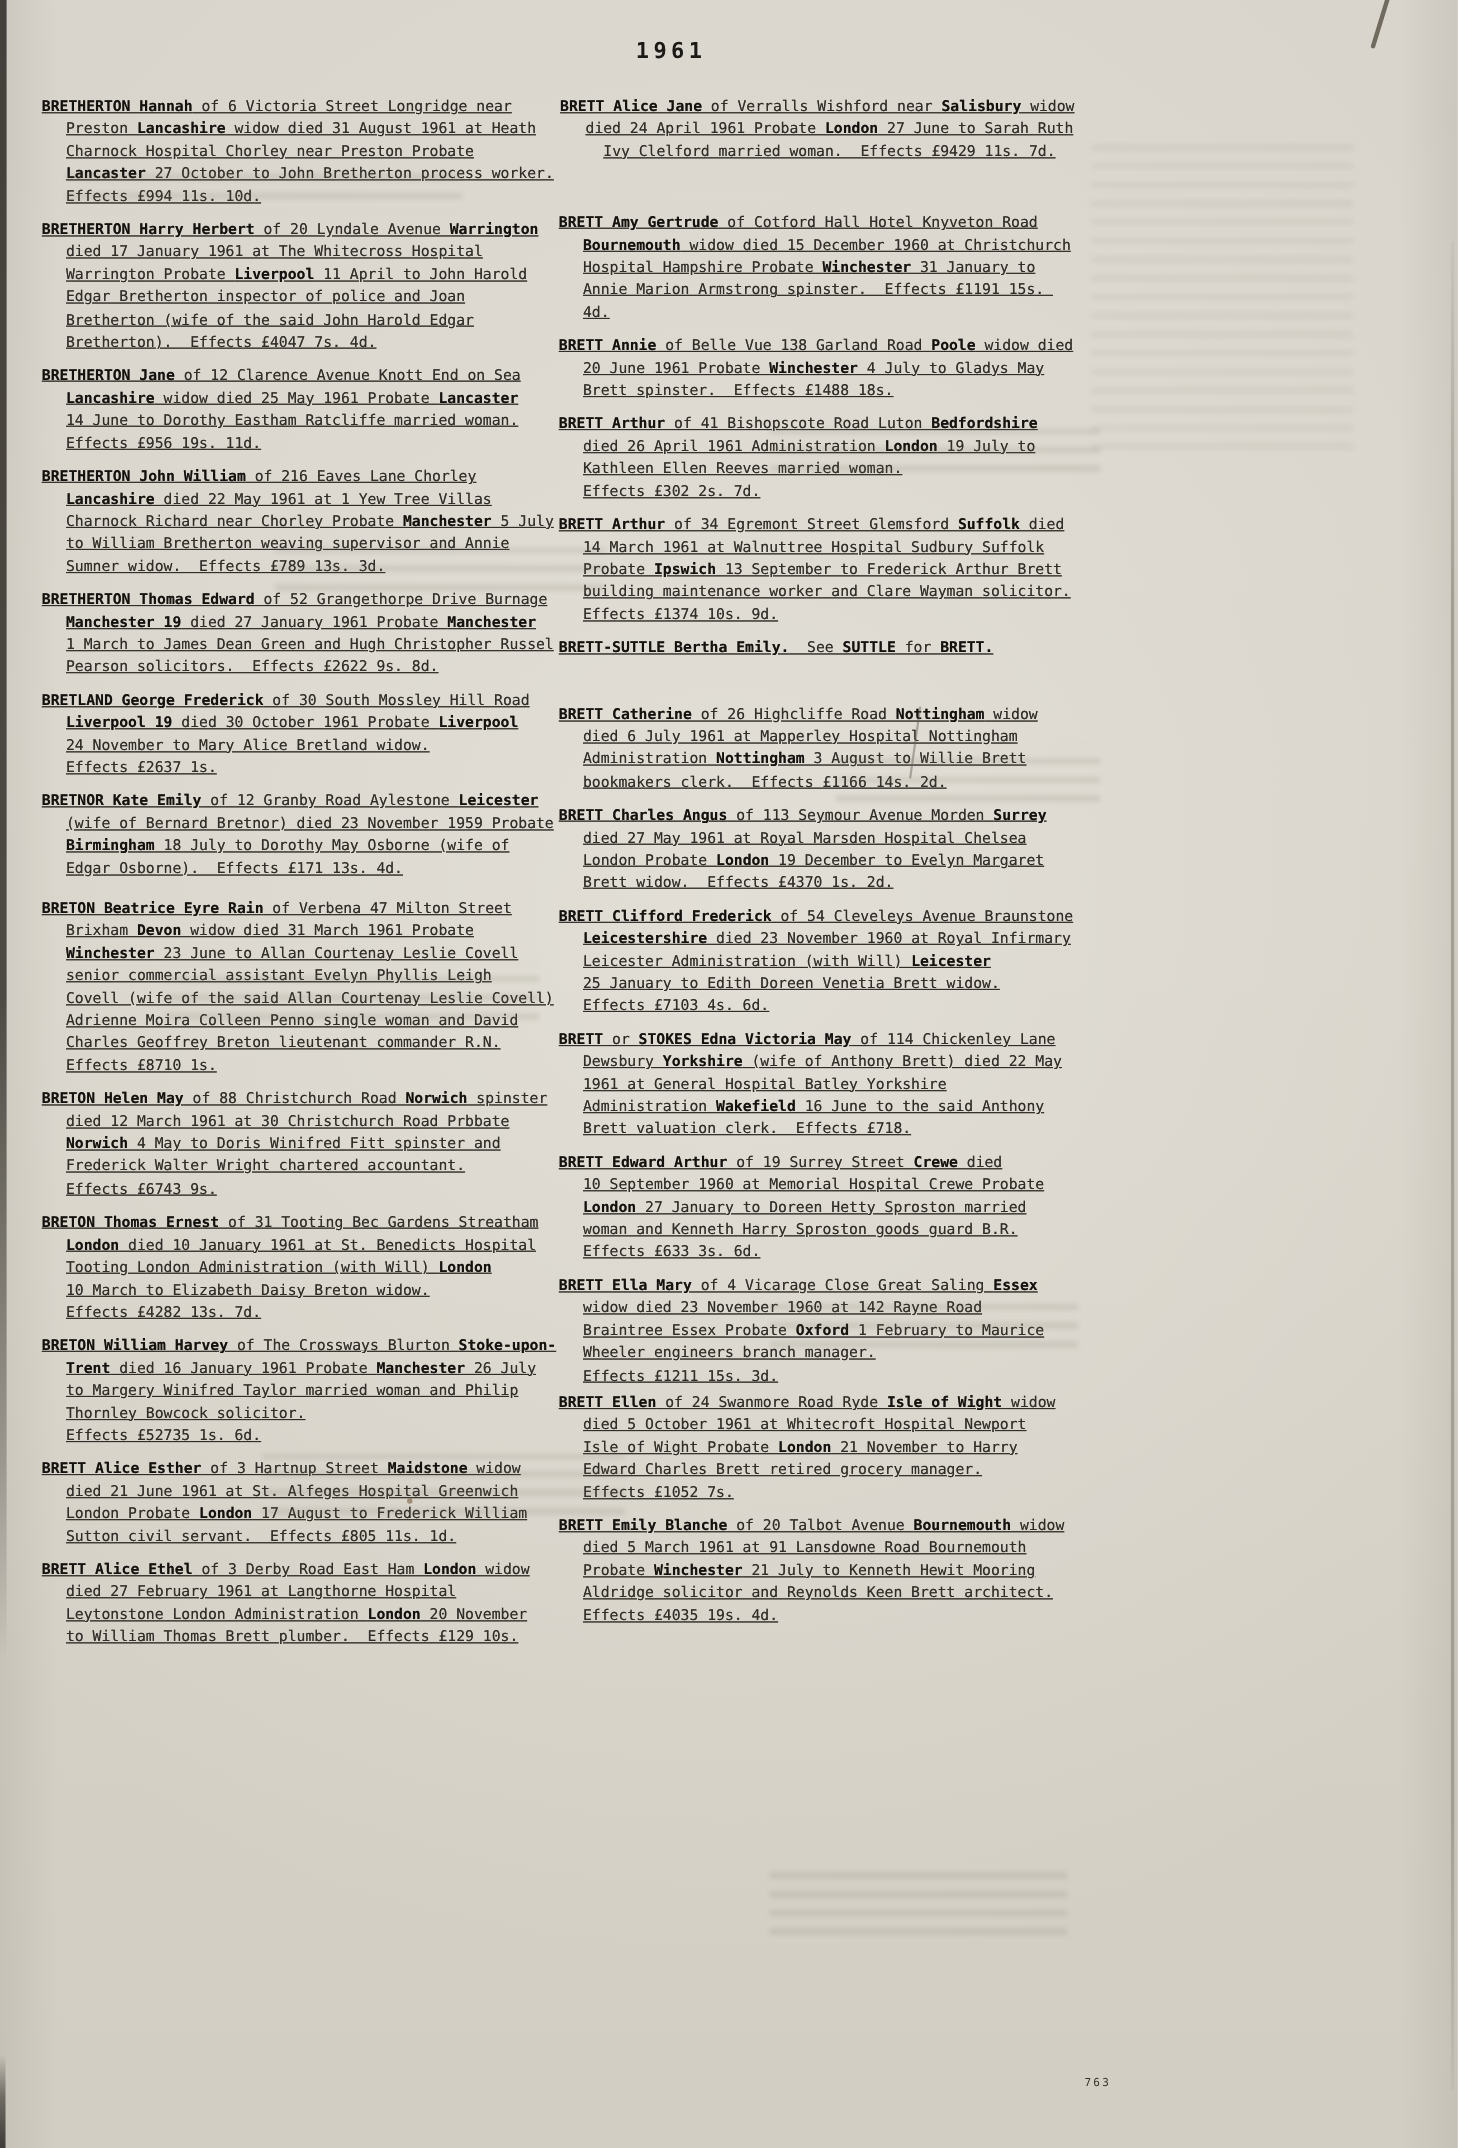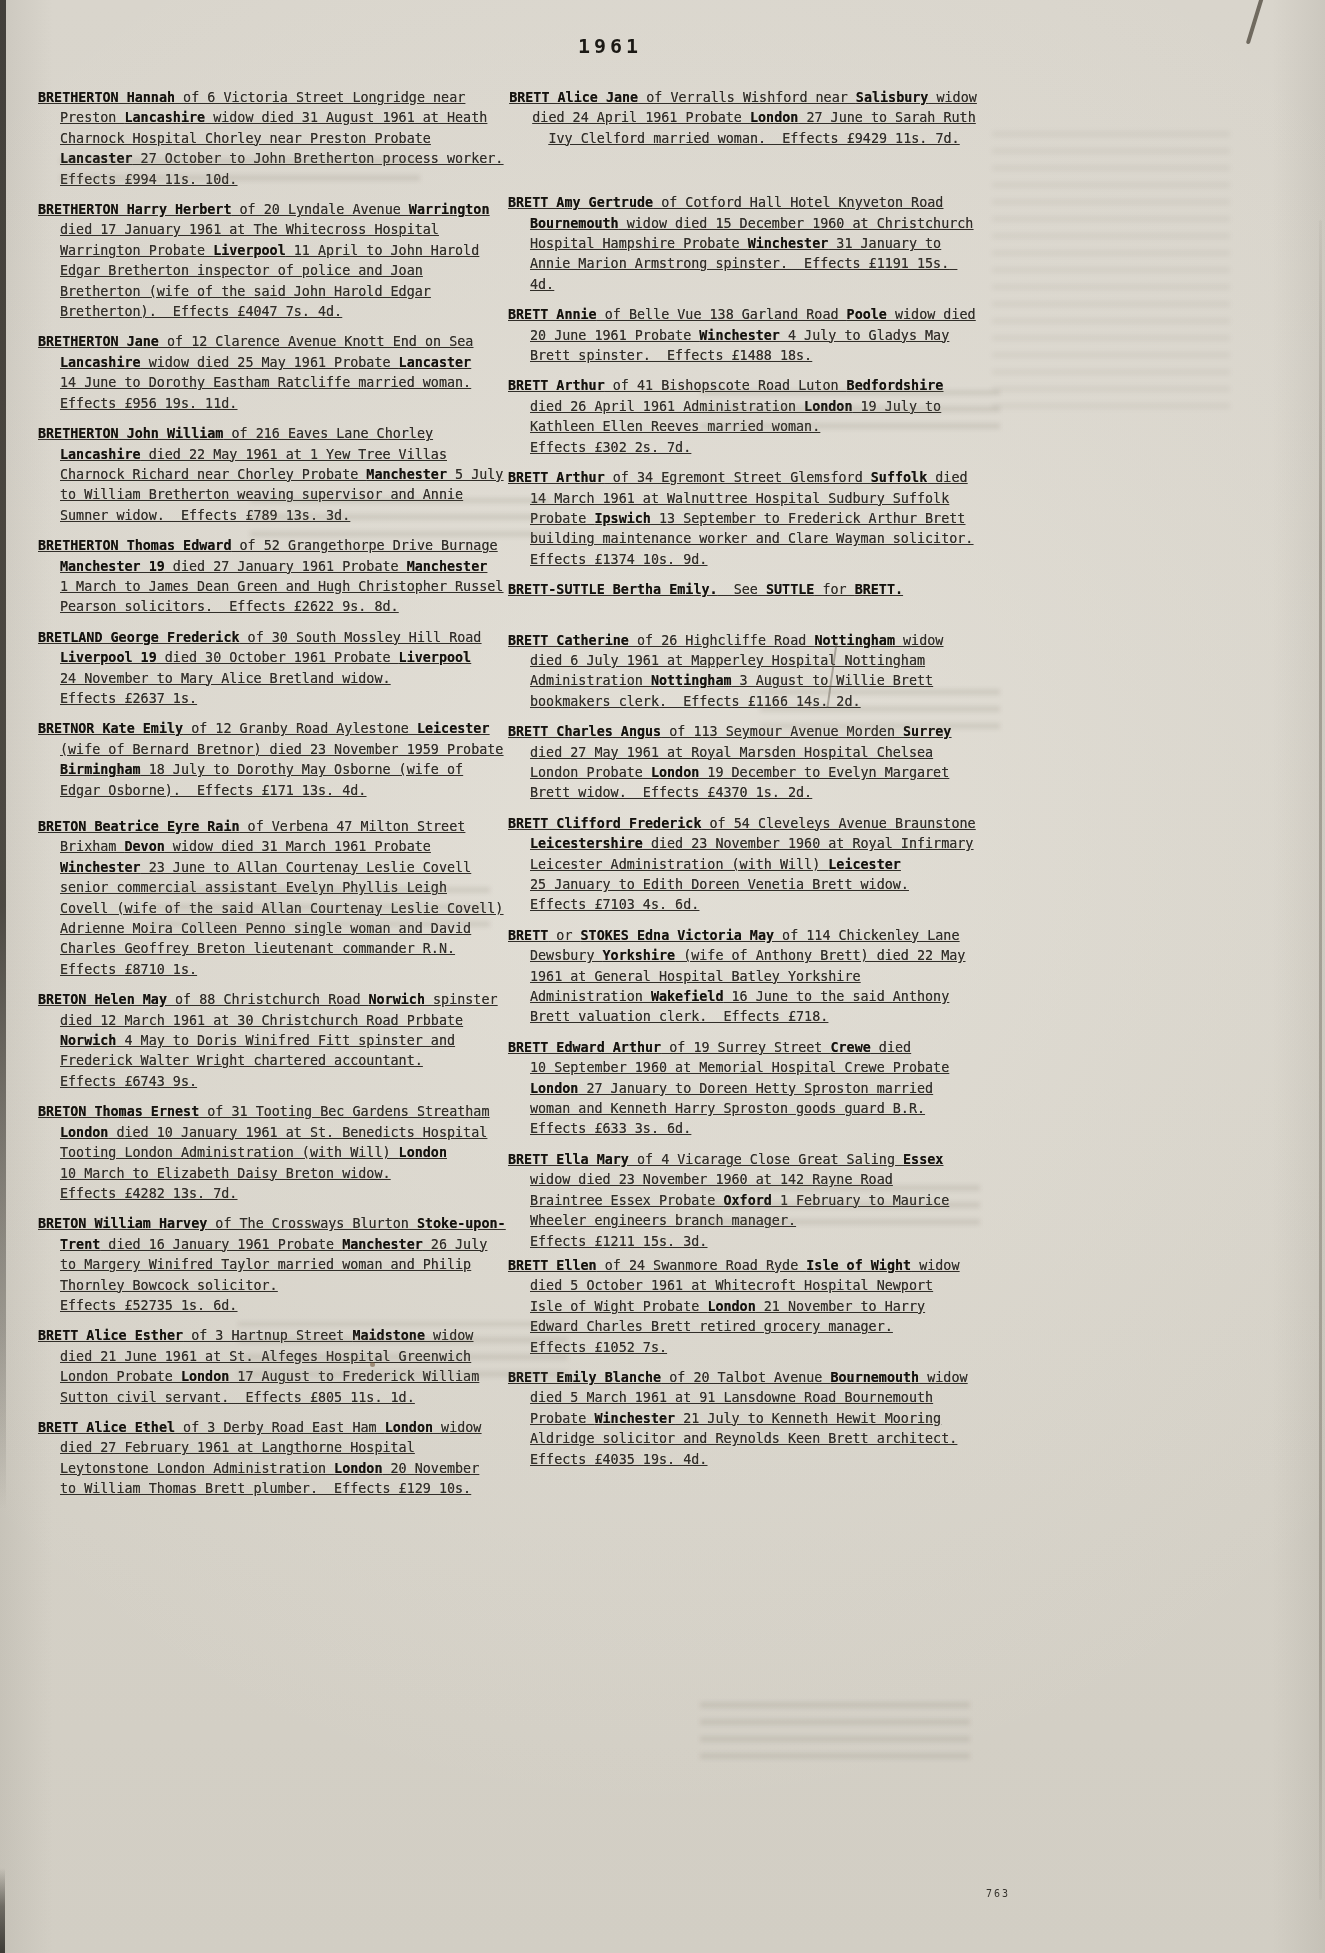--- a/index.html
+++ b/index.html
@@ -27,21 +27,21 @@
     margin:0 0 10px 0;
     white-space:pre-wrap;
     padding-left:22px;text-indent:-22px;
     font-size:13.4px;line-height:20.4px;color:#312e29;
     text-shadow:0 0 0.5px rgba(49,46,41,0.65);
     text-decoration:underline;
   }
   .entry .b{font-weight:700;color:#14120e;}
   #col-left .entry:nth-child(7){margin-bottom:16px;}
   #col-right .entry:nth-child(1){margin-bottom:44px;text-align:center;}
-  #col-right .entry:nth-child(6){margin-bottom:30px;}
+  #col-right .entry:nth-child(6){margin-bottom:40px;}
   #col-right .entry:nth-child(12){margin-bottom:4px;}
   .pageno{
     position:absolute;top:1888px;left:0;width:1010px;text-align:right;
     font-size:10px;letter-spacing:2px;color:#36332d;
   }
   
   .edge-left{
     position:absolute;left:0;top:0;width:6px;height:1510px;
     background:linear-gradient(180deg,rgba(28,26,22,0.78) 0%,rgba(48,44,38,0.85) 25%,rgba(44,41,35,0.8) 60%,rgba(44,41,35,0.3) 88%,rgba(44,41,35,0) 100%);
   }

